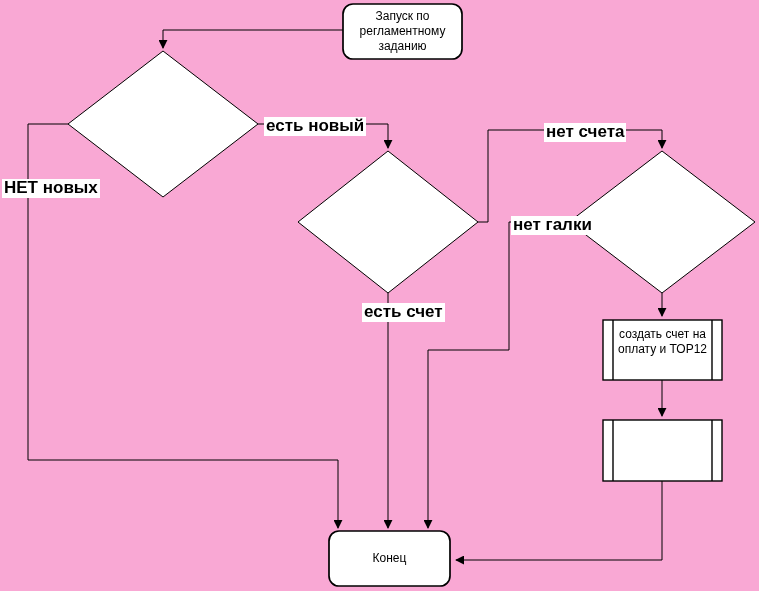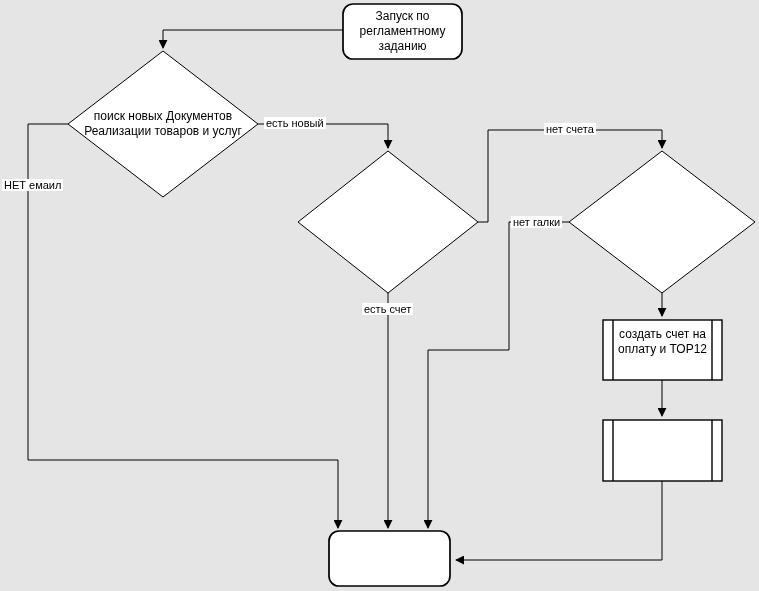--- a/index.html
+++ b/index.html
@@ -5,21 +5,21 @@
   html, body {
     margin: 0;
     padding: 0;
     background: #ffffff;
     font-family: "Liberation Sans", "DejaVu Sans", sans-serif;
   }
   .canvas {
     position: relative;
     width: 759px;
     height: 591px;
-    background: #e5e5e5;
+    background: #f9a8d4;
     overflow: hidden;
   }
   .canvas svg {
     position: absolute;
     left: 0;
     top: 0;
   }
   .node-label {
     position: absolute;
     display: flex;
@@ -27,26 +27,27 @@
     justify-content: center;
     text-align: center;
     white-space: pre-line;
     font-size: 12px;
     line-height: 1.25;
     color: #000000;
     pointer-events: none;
   }
   .edge-label {
     position: absolute;
-    font-size: 11px;
+    font-size: 17px;
     line-height: 1.1;
     color: #000000;
     background: #ffffff;
     padding: 0 2px;
     white-space: nowrap;
+    font-weight: bold;
   }
 </style>
 </head>
 <body>
 
 <div class="canvas">
 
   <svg width="759" height="591" viewBox="0 0 759 591">
     <defs>
       <marker id="arrow" viewBox="0 0 10 10" refX="9" refY="5" markerWidth="9" markerHeight="9" orient="auto-start-reverse">
@@ -80,33 +81,32 @@
     <rect x="603" y="420" width="119" height="61" fill="#ffffff" stroke="#000000" stroke-width="1.4"></rect>
     <path d="M613,420 V481 M712,420 V481" stroke="#000000" stroke-width="1.4" fill="none"></path>
 
     <rect x="329" y="531" width="121" height="55" rx="10" ry="10" fill="#ffffff" stroke="#000000" stroke-width="1.7"></rect>
   </svg>
 
   <div class="node-label" style="left:343px; top:4px; width:119px; height:55px;">Запуск по
 регламентному
 заданию</div>
 
-  <div class="node-label" style="left:68px; top:51px; width:190px; height:146px;">поиск новых Документов
-Реализации товаров и услуг</div>
 
 
 
   <div class="node-label" style="left:603px; top:320px; width:119px; height:44px;">создать счет на
 оплату и ТОР12</div>
 
 
+  <div class="node-label" style="left:329px; top:531px; width:121px; height:55px;">Конец</div>
 
   <div class="edge-label" style="left:264px; top:117px;">есть новый</div>
 
-  <div class="edge-label" style="left:2px; top:179px;">НЕТ емаил</div>
+  <div class="edge-label" style="left:2px; top:179px;">НЕТ новых</div>
 
   <div class="edge-label" style="left:544px; top:123px;">нет счета</div>
 
   <div class="edge-label" style="left:362px; top:303px;">есть счет</div>
 
   <div class="edge-label" style="left:511px; top:216px;text-align:center;">нет галки</div>
 
 </div>
 
 </body></html>

